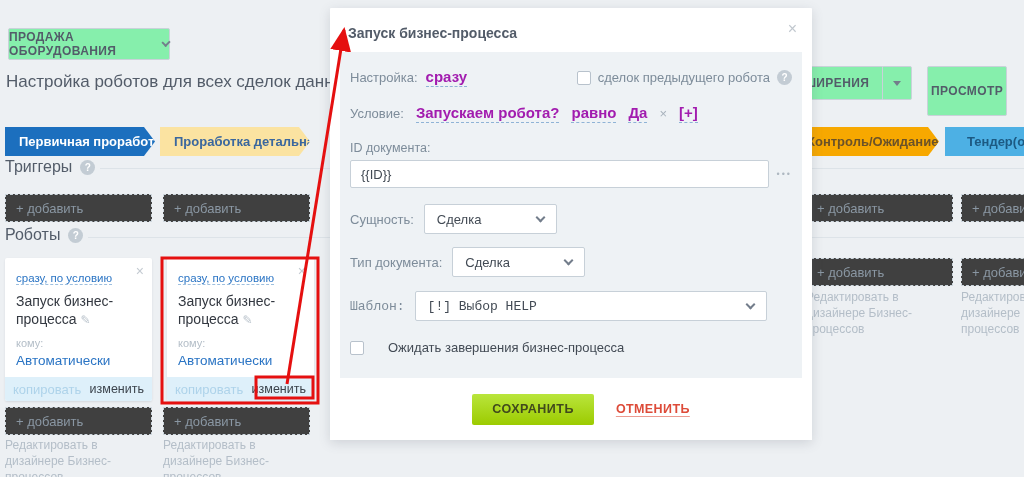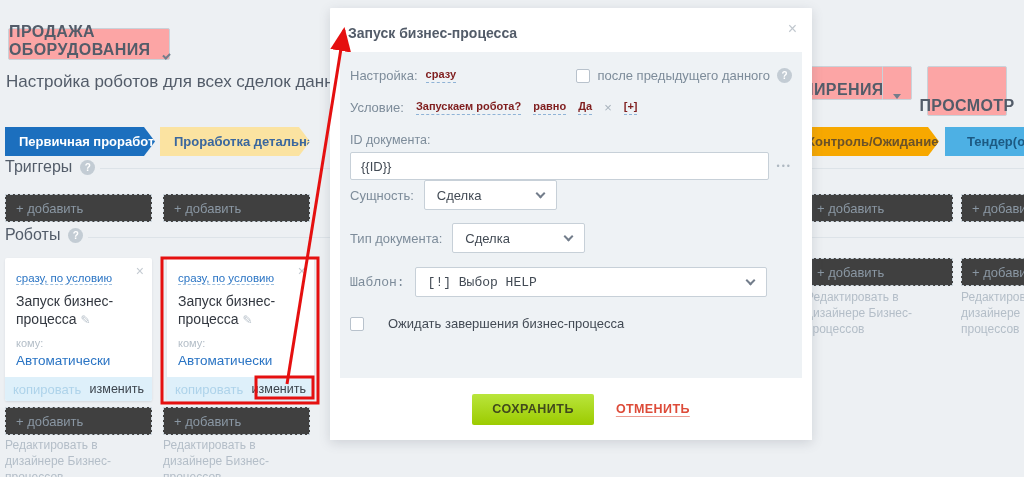--- a/index.html
+++ b/index.html
@@ -4,23 +4,23 @@
 <style>
   * { margin:0; padding:0; box-sizing:border-box; }
   html,body { width:1024px; height:477px; overflow:hidden; }
   body {
     font-family:"Liberation Sans", sans-serif;
     background:#edf0f3; color:#535c69; position:relative;
   }
   
   .abs { position:absolute; }
   .btn {
-    background:#fca5a5; border:1px solid #c9d2d9; border-radius:2px;
-    color:#535c69; font-size:16px; font-weight:bold; letter-spacing:.4px;
-    display:flex; align-items:flex-end; justify-content:center; cursor:pointer;
+    background:#86efac; border:1px solid #c9d2d9; border-radius:2px;
+    color:#535c69; font-size:12px; font-weight:bold; letter-spacing:.4px;
+    display:flex; align-items:center; justify-content:center; cursor:pointer;
   }
   .pipeline-btn { left:8px; top:28px; width:162px; height:32px; gap:9px; }
   .chev {
     width:7px; height:7px; border-right:2px solid #737d8b; border-bottom:2px solid #737d8b;
     transform:rotate(45deg); margin-top:-4px; display:inline-block;
   }
   .page-heading { left:6px; top:72px; font-size:17px; color:#535c69; white-space:nowrap; }
   .ext-group { left:765px; top:66px; height:34px; display:flex; }
   .ext-main { width:117px; height:34px; border-right:none; border-radius:2px 0 0 2px; }
   .ext-caret { width:30px; height:34px; border-radius:0 2px 2px 0; }
@@ -75,21 +75,21 @@
     box-shadow:0 3px 12px rgba(83,92,105,.2); border-radius:1px;
   }
   .m-title { position:absolute; left:18px; top:17px; font-size:14px; font-weight:bold; color:#535c69; }
   .m-close { position:absolute; right:15px; top:13px; font-size:16px; color:#c0c7ce; cursor:pointer; line-height:1; }
   .m-body {
     position:absolute; left:10px; right:10px; top:44px; bottom:62px;
     background:#eef2f5; padding:16px 10px 0 10px;
   }
   .lbl { font-size:13px; color:#7d8c9a; }
   .blue-dotted {
-    font-size:11px; font-weight:bold; color:#7f1d1d; cursor:pointer;
+    font-size:15px; font-weight:bold; color:#a21caf; cursor:pointer;
     border-bottom:1px dashed #8fb3d6; display:inline-block; line-height:1.2;
   }
   .row-flex { display:flex; align-items:center; }
   .cb { width:14px; height:14px; background:#fff; border:1px solid #b8c2cc; border-radius:2px; flex:0 0 14px; cursor:pointer; }
   .gray-x { color:#a7b2bc; font-size:13px; cursor:pointer; }
   .doc-label { font-size:12.5px; color:#7d8c9a; margin-bottom:5px; }
   .txt-input {
     height:28px; border:1px solid #c7d0d8; border-radius:2px; background:#fff;
     font-size:13px; color:#424a54; padding:8px 10px; width:100%;
     font-family:"Liberation Sans", sans-serif;
@@ -203,21 +203,21 @@
 
   <div class="m-body">
 
     <div class="row-flex" style="justify-content:space-between;">
       <div class="row-flex" style="gap:8px;">
         <span class="lbl">Настройка:</span>
         <span class="blue-dotted">сразу</span>
       </div>
       <div class="row-flex" style="gap:7px;">
         <span class="cb"></span>
-        <span class="lbl">после предыдущего данного</span>
+        <span class="lbl">сделок предыдущего робота</span>
         <span class="help-ic">?</span>
       </div>
     </div>
 
     <div class="row-flex" style="gap:12px; margin-top:17px;">
       <span class="lbl">Условие:</span>
       <span class="blue-dotted">Запускаем робота?</span>
       <span class="blue-dotted">равно</span>
       <span class="blue-dotted">Да</span>
       <span class="gray-x">×</span>
@@ -225,21 +225,21 @@
     </div>
 
     <div style="margin-top:18px;">
       <div class="doc-label">ID документа:</div>
       <div class="row-flex">
         <input class="txt-input" value="{{ID}}" style="">
         <span class="dots">•••</span>
       </div>
     </div>
 
-    <div class="row-flex" style="gap:10px; ">
+    <div class="row-flex" style="gap:10px; margin-top:16px;">
       <span class="lbl">Сущность:</span>
       <div class="sel" style="width:133px;">
         <span>Сделка</span>
         <span class="chev"></span>
       </div>
     </div>
 
     <div class="row-flex" style="gap:10px; margin-top:13px;">
       <span class="lbl">Тип документа:</span>
       <div class="sel" style="width:133px;">

